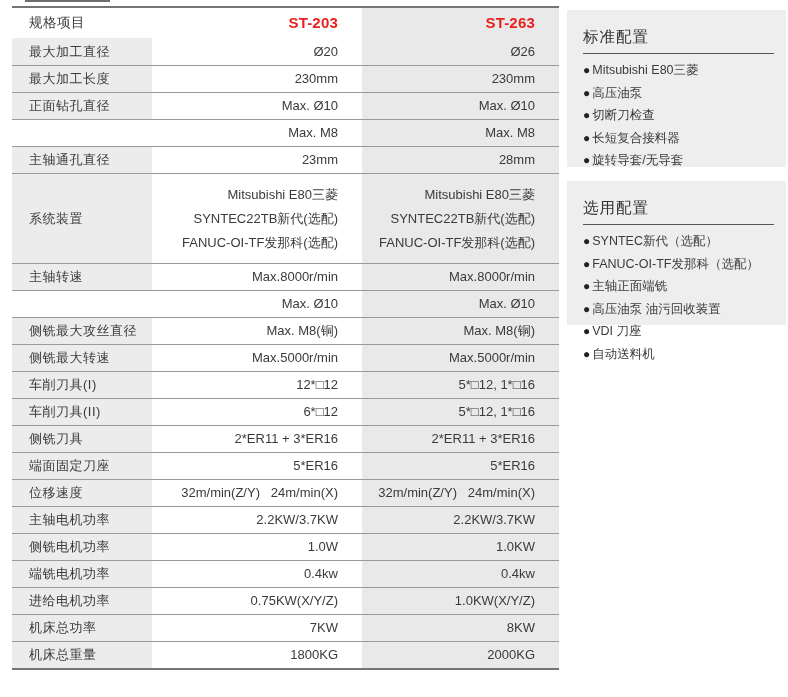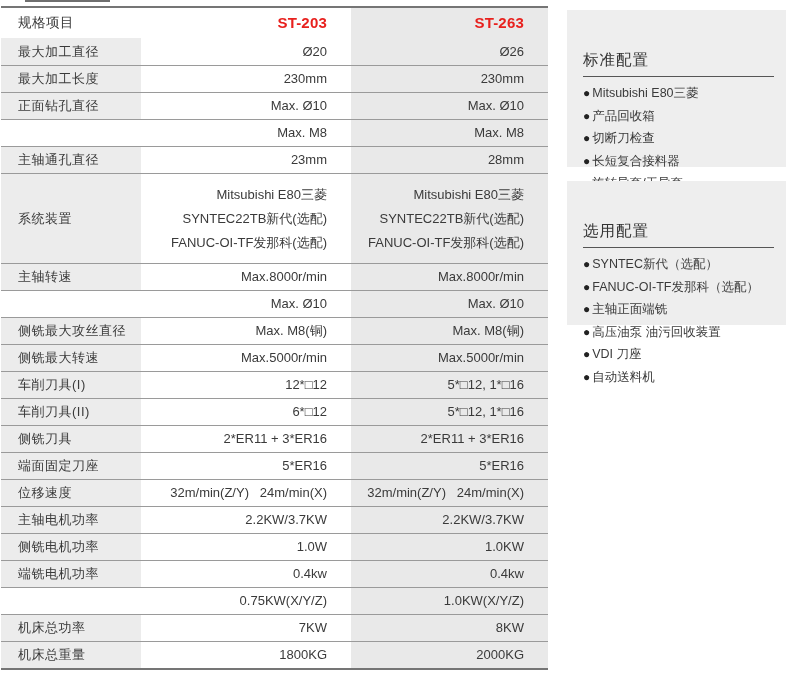--- a/index.html
+++ b/index.html
@@ -6,21 +6,21 @@
   .page{
     position:relative;width:788px;height:697px;overflow:hidden;background:#fff;
     font-family:"Liberation Sans","DejaVu Sans",sans-serif;
     -webkit-font-smoothing:antialiased;
   }
   
   .top-artifact{position:absolute;left:25px;top:0;width:85px;height:2px;background:#6e6e6e;}
 
   
   .spec-table{
-    position:absolute;left:1px;top:6px;width:547px;
+    position:absolute;left:12px;top:6px;width:547px;
     border-top:2px solid #757575;border-bottom:2px solid #757575;
   }
   .t-row{display:flex;height:27px;box-sizing:border-box;}
   .t-row + .t-row{border-top:1px solid #9a9a9a;}
   .t-row.header{height:30px;}
   .t-row.tall{height:90px;}
   .c-label{
     width:140px;flex:none;box-sizing:border-box;padding-left:17px;
     display:flex;align-items:center;background:var(--row-label-bg,#ececec);
     font-size:13px;color:#3a3a3a;letter-spacing:.5px;
@@ -36,21 +36,21 @@
     color:var(--model-red,#e8211e);font-weight:bold;font-size:15px;letter-spacing:.2px;
   }
 
   
   .panel{
     position:absolute;left:567px;width:219px;background:var(--panel-bg,#eeeeee);
     box-sizing:border-box;padding:0 12px 0 16px;
   }
   .panel.standard{top:10px;height:157px;}
   .panel.optional{top:181px;height:144px;}
-  .panel-title{padding-top:17px;font-size:15.5px;color:#333;letter-spacing:1px;margin-top:23px;}
+  .panel-title{padding-top:17px;font-size:15.5px;color:#333;letter-spacing:1px;}
   .panel-rule{border-bottom:1px solid #555;margin-top:5px;}
   .panel-list{margin-top:5px;}
   .panel-item{
     font-size:12.5px;color:#3a3a3a;line-height:22.5px;white-space:nowrap;
     display:flex;align-items:center;
   }
   .bullet{font-size:12px;margin-right:2px;color:#222;}
 </style>
 </head>
 <body>
@@ -170,20 +170,21 @@
       <div class="c-val second">1.0KW</div>
     </div>
 
     <div class="t-row">
       <div class="c-label">端铣电机功率</div>
       <div class="c-val">0.4kw</div>
       <div class="c-val second">0.4kw</div>
     </div>
 
     <div class="t-row">
+      <div class="c-label">进给电机功率</div>
       <div class="c-val">0.75KW(X/Y/Z)</div>
       <div class="c-val second">1.0KW(X/Y/Z)</div>
     </div>
 
     <div class="t-row">
       <div class="c-label">机床总功率</div>
       <div class="c-val">7KW</div>
       <div class="c-val second">8KW</div>
     </div>
 
@@ -199,21 +200,21 @@
     <div class="panel-title">标准配置</div>
     <div class="panel-rule"></div>
     <div class="panel-list" id="panel0-list">
     <div class="panel-item">
       <span class="bullet">●</span>
       <span class="item-text">Mitsubishi E80三菱</span>
     </div>
 
     <div class="panel-item">
       <span class="bullet">●</span>
-      <span class="item-text">产品回收箱</span>
+      <span class="item-text">高压油泵</span>
     </div>
 
     <div class="panel-item">
       <span class="bullet">●</span>
       <span class="item-text">切断刀检查</span>
     </div>
 
     <div class="panel-item">
       <span class="bullet">●</span>
       <span class="item-text">长短复合接料器</span>

